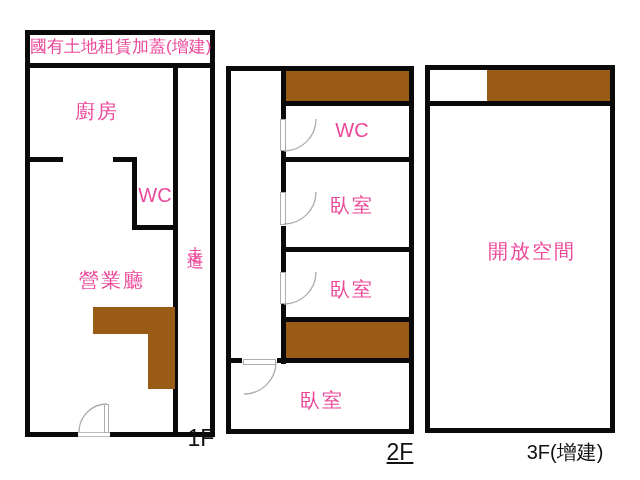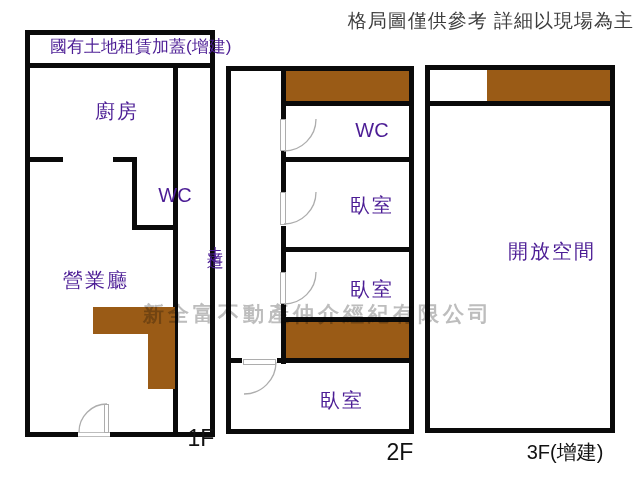--- a/index.html
+++ b/index.html
@@ -3,22 +3,22 @@
 <meta charset="utf-8">
 <style>
   html,body{margin:0;padding:0;background:#ffffff;}
   #stage{
     position:relative;width:640px;height:480px;background:#ffffff;overflow:hidden;
     font-family:"Liberation Sans","DejaVu Sans",sans-serif;
   }
   .wall{position:absolute;background:var(--wall,#0a0a0a);}
   .stairs{position:absolute;background:var(--stairs,#9a5b16);}
   .label{
-    position:absolute;color:#4c1d95;text-align:center;white-space:nowrap;
-    line-height:1.1;letter-spacing:2px;padding-left:20px;
+    position:absolute;color:#ec4899;text-align:center;white-space:nowrap;
+    line-height:1.1;letter-spacing:2px;
   }
   .floorlabel{
     position:absolute;color:#111;font-size:23px;text-align:center;white-space:nowrap;
     letter-spacing:0px;
   }
   .vtext{
     writing-mode:vertical-rl;text-orientation:upright;letter-spacing:6px;
   }
   .door-panel{
     position:absolute;background:#ffffff;border:1px solid var(--door,#adadad);
@@ -38,21 +38,20 @@
   }
   #wm-store{left:198px;top:213px;font-size:36px;letter-spacing:11px;}
   #wm-company{left:143px;top:300px;font-size:21px;letter-spacing:4px;}
   #arc-overlay{position:absolute;left:0;top:0;z-index:10;}
 </style>
 </head>
 <body>
 
 <div id="stage">
 
-  <div id="disclaimer">格局圖僅供參考 詳細以現場為主</div>
 
   <div>
 
     <div class="wall" style="left:25px;top:30px;width:190px;height:5px;"></div>
     <div class="wall" style="left:25px;top:30px;width:5px;height:407px;"></div>
     <div class="wall" style="left:210px;top:30px;width:5px;height:407px;"></div>
 
     <div class="wall" style="left:25px;top:432px;width:53px;height:5px;"></div>
     <div class="wall" style="left:110px;top:432px;width:105px;height:5px;"></div>
     <div class="sill" style="left:78px;top:432px;width:32px;height:5px;"></div>
@@ -69,21 +68,21 @@
 
     <div class="stairs" style="left:93px;top:307px;width:82px;height:27px;"></div>
     <div class="stairs" style="left:148px;top:334px;width:27px;height:55px;"></div>
 
     <div class="door-panel" style="left:104px;top:404px;width:5px;height:29px;"></div>
 
     <div class="label" style="left:30px;top:38px;width:180px;font-size:17px;letter-spacing:0px;">國有土地租賃加蓋(增建)</div>
     <div class="label" style="left:47px;top:100px;width:100px;font-size:20px;">廚房</div>
     <div class="label" style="left:130px;top:184px;width:50px;font-size:20px;letter-spacing:0px;">WC</div>
     <div class="label vtext" style="left:185px;top:213px;height:52px;font-size:17px;">走道</div>
-    <div class="label" style="left:16px;top:269px;width:120px;font-size:20px;">營業廳</div>
+    <div class="label" style="left:52px;top:269px;width:120px;font-size:20px;">營業廳</div>
     <div class="floorlabel" style="left:171px;top:425px;width:60px;">1F</div>
   </div>
 
   <div>
 
     <div class="wall" style="left:226px;top:66px;width:188px;height:5px;"></div>
     <div class="wall" style="left:226px;top:66px;width:5px;height:368px;"></div>
     <div class="wall" style="left:409px;top:66px;width:5px;height:368px;"></div>
     <div class="wall" style="left:226px;top:429px;width:188px;height:5px;"></div>
 
@@ -106,21 +105,21 @@
 
     <div class="door-panel" style="left:280px;top:119px;width:6px;height:32px;"></div>
     <div class="door-panel" style="left:280px;top:192px;width:6px;height:33px;"></div>
     <div class="door-panel" style="left:280px;top:272px;width:6px;height:32px;"></div>
     <div class="door-panel" style="left:243px;top:359px;width:33px;height:6px;"></div>
 
     <div class="label" style="left:312px;top:119px;width:80px;font-size:20px;letter-spacing:0px;">WC</div>
     <div class="label" style="left:312px;top:194px;width:80px;font-size:20px;">臥室</div>
     <div class="label" style="left:312px;top:278px;width:80px;font-size:20px;">臥室</div>
     <div class="label" style="left:282px;top:389px;width:80px;font-size:20px;">臥室</div>
-    <div class="floorlabel" style="left:370px;top:439px;width:60px;">2F</div>
+    <div class="floorlabel" style="left:370px;top:439px;width:60px;text-decoration:underline;">2F</div>
   </div>
 
   <div>
     <div class="wall" style="left:425px;top:65px;width:190px;height:5px;"></div>
     <div class="wall" style="left:425px;top:65px;width:5px;height:368px;"></div>
     <div class="wall" style="left:610px;top:65px;width:5px;height:368px;"></div>
     <div class="wall" style="left:425px;top:428px;width:190px;height:5px;"></div>
     <div class="stairs" style="left:487px;top:70px;width:123px;height:31px;"></div>
     <div class="wall" style="left:430px;top:101px;width:180px;height:5px;"></div>
     <div class="label" style="left:462px;top:240px;width:140px;font-size:20px;">開放空間</div>
@@ -128,15 +127,14 @@
   </div>
 
   <svg id="arc-overlay" width="640" height="480">
     <path d="M 79 432 A 28 28 0 0 1 107 404" fill="none" stroke="#adadad" stroke-width="1.3"></path>
     <path d="M 284 151 A 32 32 0 0 0 316 119" fill="none" stroke="#adadad" stroke-width="1.3"></path>
     <path d="M 284 224 A 32 32 0 0 0 316 192" fill="none" stroke="#adadad" stroke-width="1.3"></path>
     <path d="M 284 304 A 32 32 0 0 0 316 272" fill="none" stroke="#adadad" stroke-width="1.3"></path>
     <path d="M 276 362 A 32 32 0 0 1 244 394" fill="none" stroke="#adadad" stroke-width="1.3"></path>
   </svg>
 
-  <div class="watermark" id="wm-company">新全富不動產仲介經紀有限公司</div>
 
 </div>
 
 </body></html>

